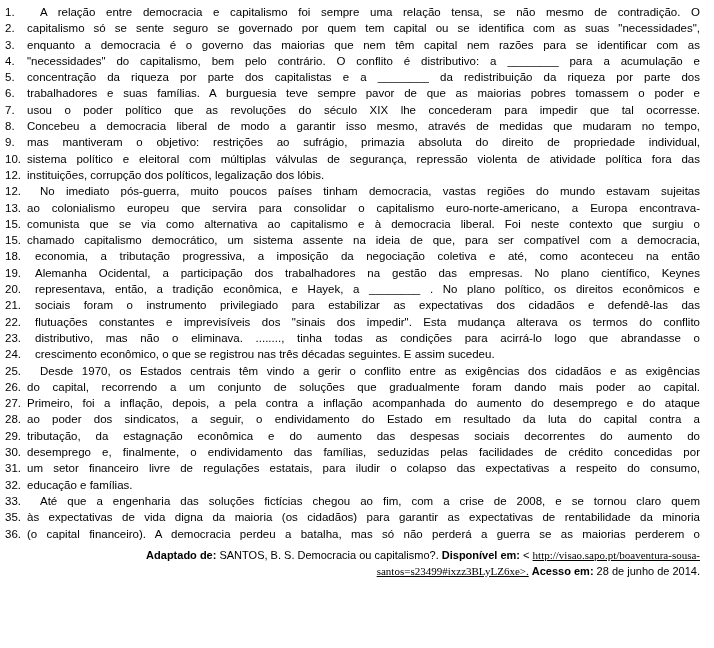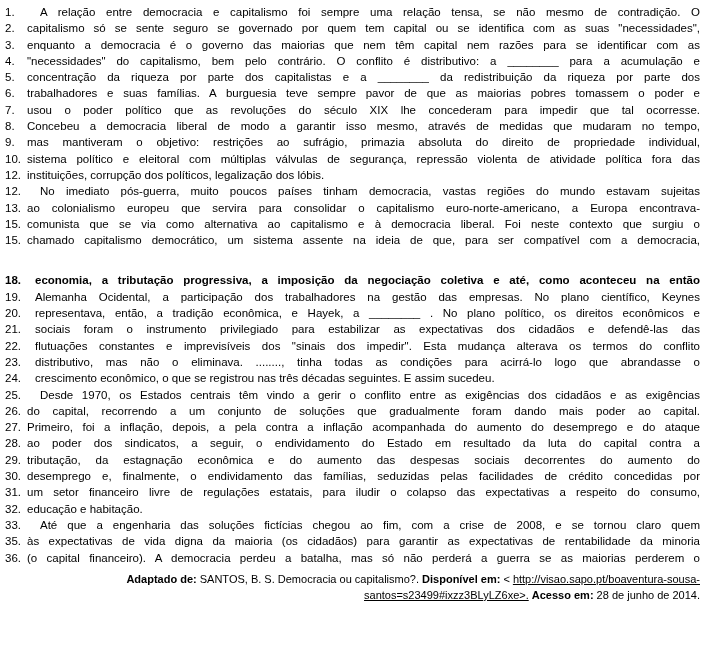--- a/index.html
+++ b/index.html
@@ -9,21 +9,21 @@
     overflow: hidden;
     font-family: "Liberation Sans", sans-serif;
     color: #000000;
   }
   .page { width: 714px; height: 648px; }
   .lines {
     padding: 4px 14px 0 5px;
     font-size: 11.5px;
   }
   .line { display: flex; line-height: 16.3px; }
-  .line.gap { margin-top: 24px; font-weight: bold; }
+  .line.gap { margin-top: 0; }
   .num {
     flex: 0 0 22px;
     text-align: left;
   }
   .txt {
     flex: 1;
     min-width: 0;
     text-align: justify;
     text-align-last: justify;
   }
@@ -32,21 +32,21 @@
   .txt.block { padding-left: 8px; }
   .footer {
     margin-top: 5px;
     padding-right: 14px;
     font-size: 11px;
     line-height: 16px;
     text-align: right;
   }
   .footer-line { white-space: pre; }
   .seg.b { font-weight: bold; }
-  .seg.u { text-decoration: underline; }
+  .seg.u { text-decoration: underline; font-family: Liberation Serif, serif; }
 </style>
 </head>
 <body>
 
 <div class="page">
   <div class="lines">
       <div class="line">
         <span class="num">1.</span>
         <span class="txt indent">A relação entre democracia e capitalismo foi sempre uma relação tensa, se não mesmo de contradição. O</span>
       </div>
@@ -157,21 +157,21 @@
       <div class="line">
         <span class="num">30.</span>
         <span class="txt">desemprego e, finalmente, o endividamento das famílias, seduzidas pelas facilidades de crédito concedidas por</span>
       </div>
       <div class="line">
         <span class="num">31.</span>
         <span class="txt">um setor financeiro livre de regulações estatais, para iludir o colapso das expectativas a respeito do consumo,</span>
       </div>
       <div class="line">
         <span class="num">32.</span>
-        <span class="txt left">educação e habitação.</span>
+        <span class="txt left">educação e famílias.</span>
       </div>
       <div class="line">
         <span class="num">33.</span>
         <span class="txt indent">Até que a engenharia das soluções fictícias chegou ao fim, com a crise de 2008, e se tornou claro quem</span>
       </div>
       <div class="line">
         <span class="num">35.</span>
         <span class="txt">às expectativas de vida digna da maioria (os cidadãos) para garantir as expectativas de rentabilidade da minoria</span>
       </div>
       <div class="line">

